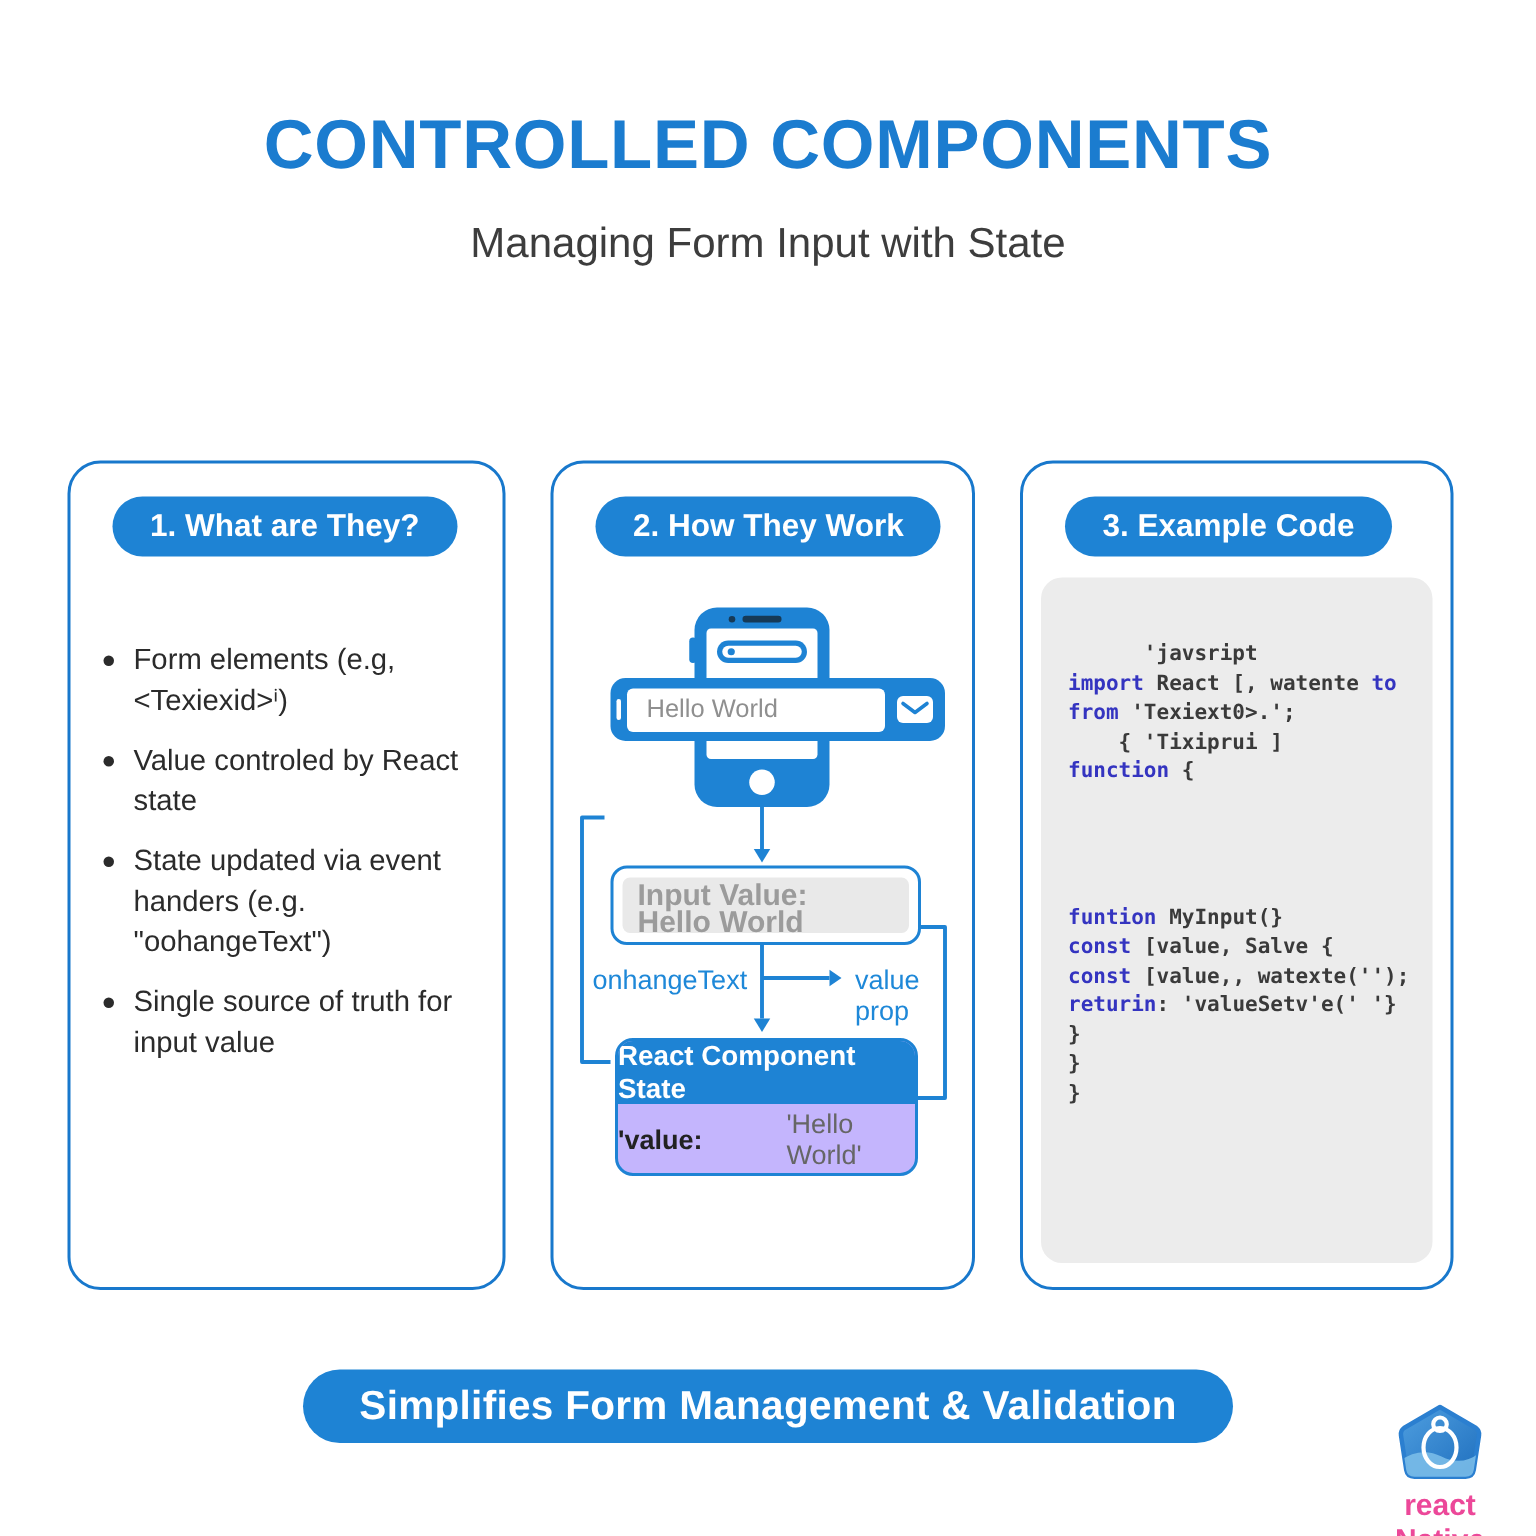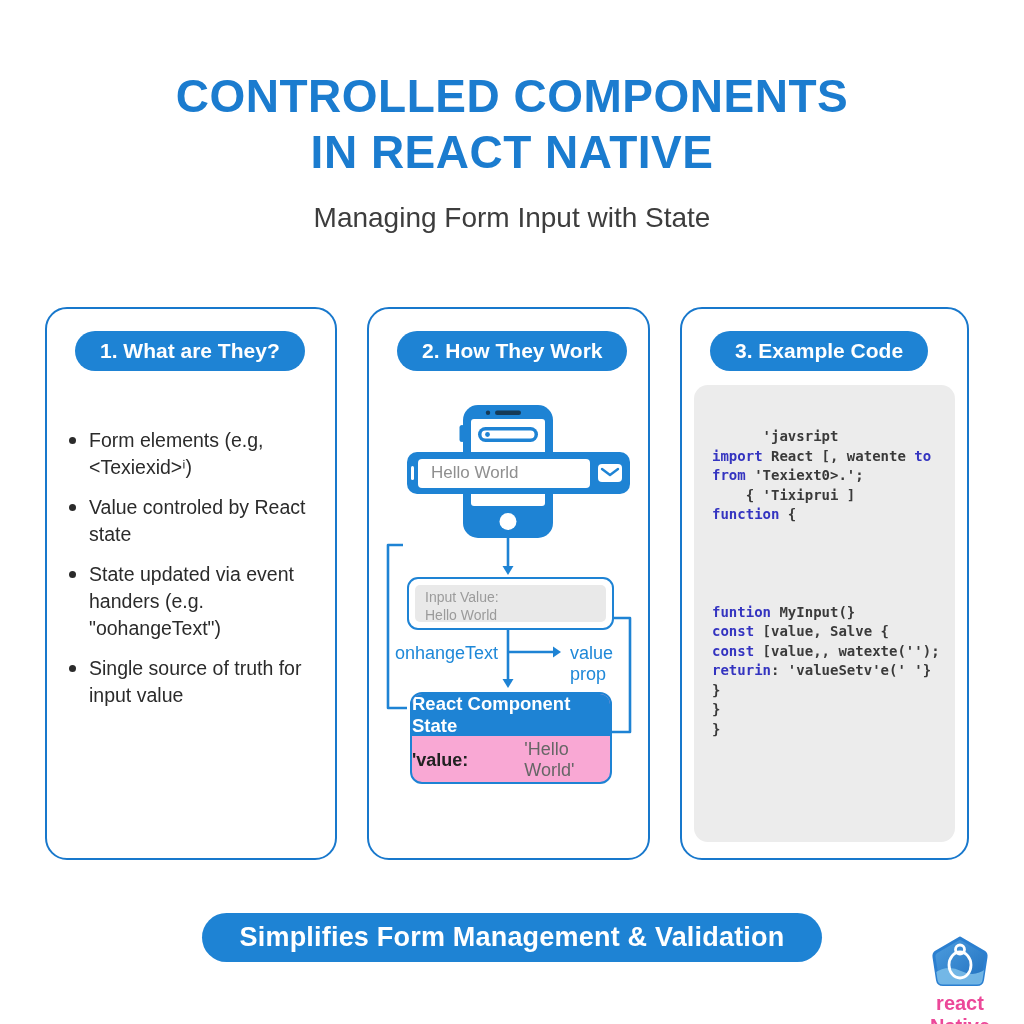--- a/index.html
+++ b/index.html
@@ -79,28 +79,28 @@
   }
   .env{ margin-left:7px; }
   .iv-box{
     position:absolute; left:38px; top:268px; width:207px; height:53px;
     background:#fff; border:2px solid var(--accent); border-radius:11px;
     padding:6px;
   }
   .iv-inner{
     background:#e9e9e9; border-radius:5px; height:100%;
     padding:3px 0 0 10px;
-    font-size:14px; line-height:18px; color:#9b9b9b; font-weight:400;
+    font-size:20px; line-height:18px; color:#9b9b9b; font-weight:700;
   }
   .lbl{ position:absolute; font-size:18px; color:#1e88d8; font-weight:500; top:334px; }
   .lbl.onchange{ left:26px; width:98px; text-align:right; }
   .lbl.valueprop{ left:181px;margin-left:20px; }
   .state-box{
     position:absolute; left:41px; top:383px; width:202px; height:92px;
-    border:2px solid var(--accent); border-radius:12px; background:#f9a8d4; overflow:hidden;
+    border:2px solid var(--accent); border-radius:12px; background:#c4b5fd; overflow:hidden;
   }
   .state-head{
     background:var(--accent); color:#fff; font-weight:700; font-size:18.5px;
     height:42px; display:flex; align-items:center; justify-content:center;
   }
   .state-body{
     height:48px; display:flex; align-items:center; justify-content:center;
     font-size:18px;
     gap:48px;
   }
@@ -136,21 +136,20 @@
   .logo-text{ margin-top:2px; color:#ec4899; font-weight:700; font-size:20px; }
 </style>
 </head>
 <body>
 
 <div class="page">
 
   <header class="header">
     <h1>
       <div class="title">CONTROLLED COMPONENTS</div>
-      <div class="title">IN REACT NATIVE</div>
     </h1>
     <p class="subtitle">Managing Form Input with State</p>
   </header>
 
   <main class="cards">
 
     <section class="card">
       <div class="pill">1. What are They?</div>
       <ul class="bullets">
           <li>Form elements (e.g, &lt;Texiexid&gt;ⁱ)</li>

